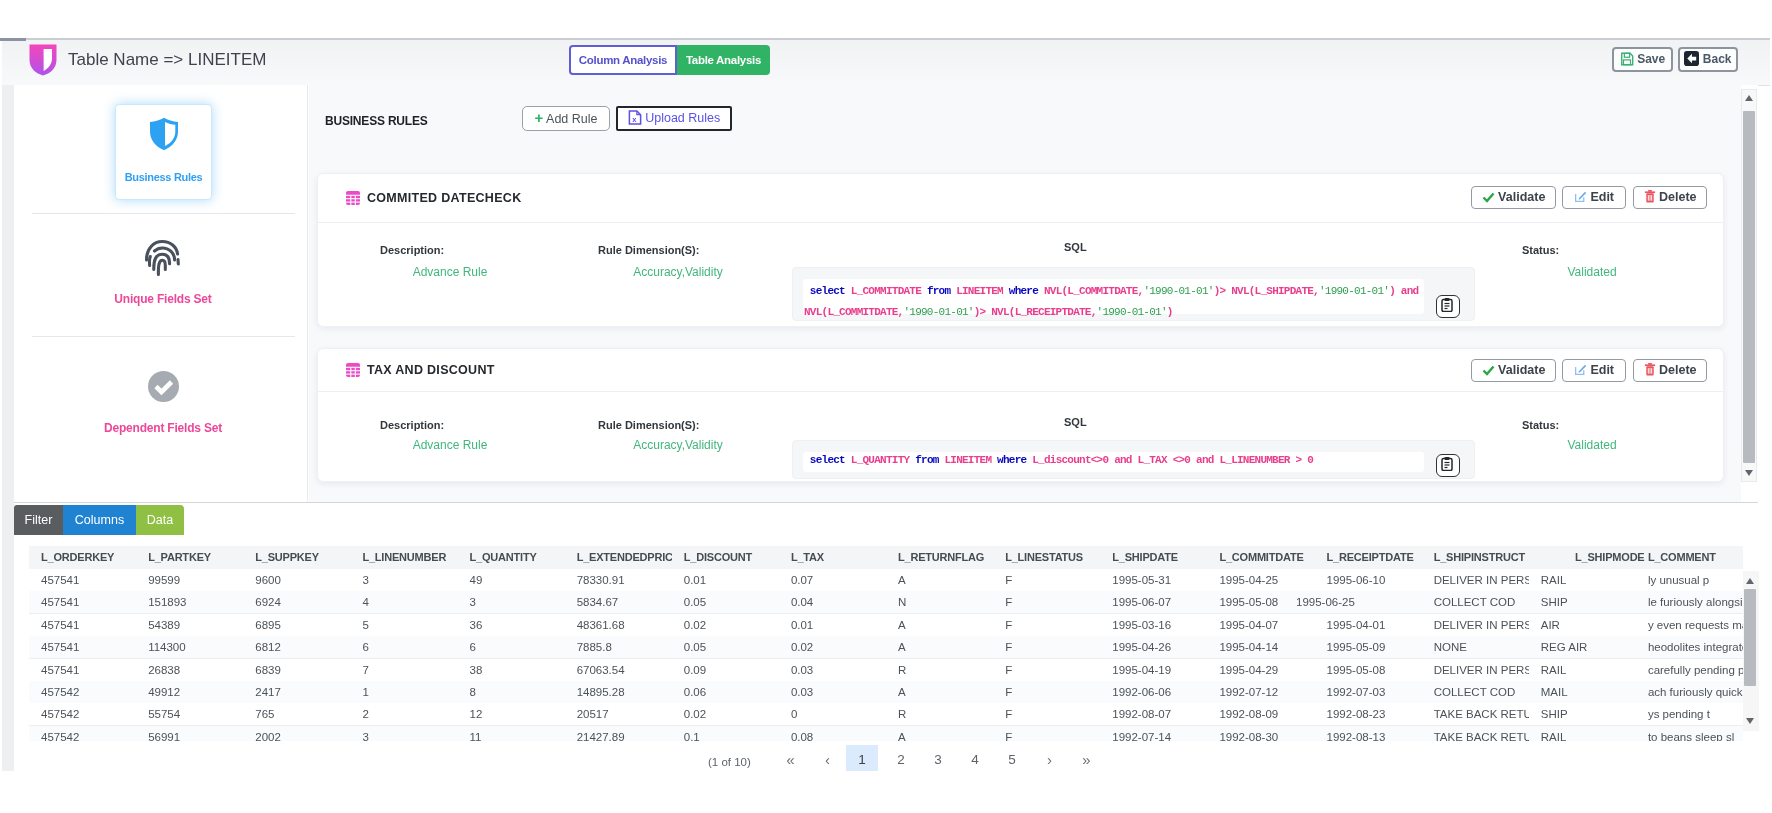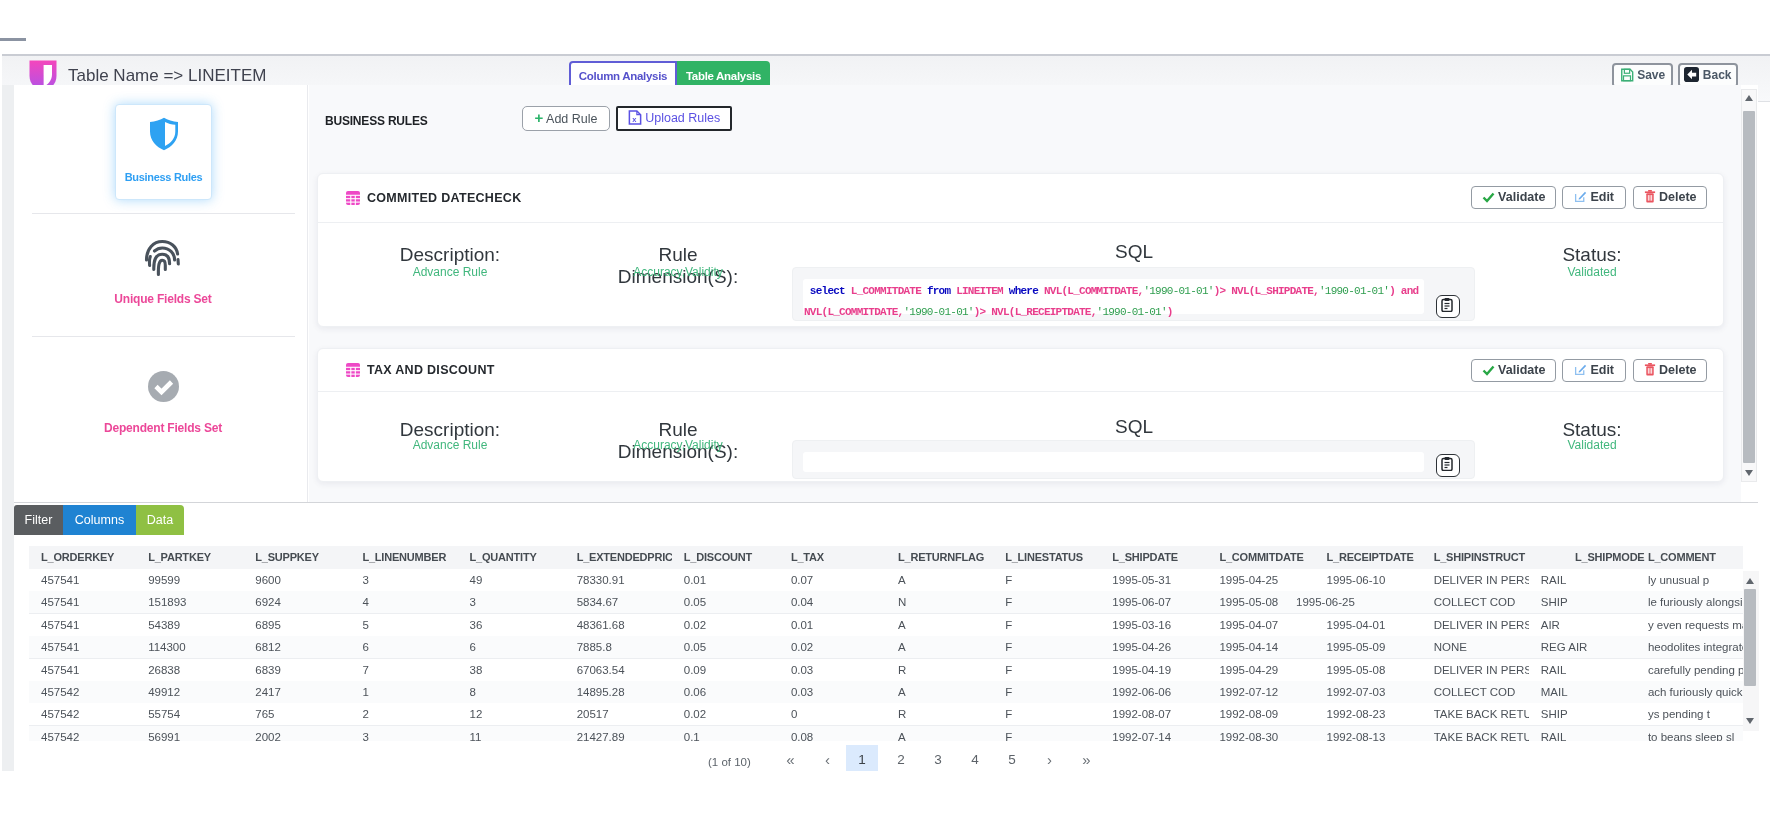--- a/index.html
+++ b/index.html
@@ -1,21 +1,21 @@
 <!DOCTYPE html>
 <html><head>
 <meta charset="utf-8">
 <style>
 * { margin:0; padding:0; box-sizing:border-box; }
 html,body { width:1772px; height:813px; background:#fff; font-family:"Liberation Sans", sans-serif; overflow:hidden; }
 .abs { position:absolute; }
 
 #header { position:absolute; left:2px; top:38px; width:1768px; height:48px;
   background:linear-gradient(#f1f2f4, #f8f9fb);
-  border-top:2px solid #c9ccd3; border-bottom:1px solid #dfe1e5;margin-top:16px; }
+  border-top:2px solid #c9ccd3; border-bottom:1px solid #dfe1e5; }
 #logo { position:absolute; left:27px; top:4px; }
 #title { position:absolute; left:66px; top:10px; font-size:17px; color:#40434f; }
 .tgroup { position:absolute; left:567px; top:5px; height:30px; }
 #tab-col { position:absolute; left:0; top:0; width:108px; height:30px; background:#fff;
   border:2px solid #605dd6; border-radius:4px 0 0 4px; color:#5551cb; font-weight:bold;
   font-size:11.5px; letter-spacing:-0.3px; text-align:center; line-height:26px; white-space:nowrap; }
 #tab-tab { position:absolute; left:108px; top:0; width:93px; height:30px; background:#31b365;
   border-radius:0 4px 4px 0; color:#fff; font-weight:bold; font-size:11.5px; letter-spacing:-0.3px; text-align:center; line-height:30px; white-space:nowrap; }
 .hbtn { position:absolute; top:7px; height:25px; background:#fcfdfd; border:2px solid #8e949d;
   border-radius:4px; font-size:12px; font-weight:bold; color:#4b5866; text-align:center; line-height:21px; white-space:nowrap; }
@@ -46,21 +46,21 @@
 #card1 .chead { height:49px; }
 #card2 .chead { height:43px; }
 .ctitle { position:absolute; left:49px; font-size:12.5px; font-weight:bold; color:#25292e; letter-spacing:.3px; }
 .cicon { position:absolute; left:28px; }
 .cbtn { position:absolute; height:23px; background:#fff; border:1px solid #949ba3; border-radius:4px;
   font-size:12.5px; font-weight:bold; color:#3c434b; text-align:center; line-height:20px; white-space:nowrap; }
 .cbtn svg { vertical-align:-2px; }
 .b-val { left:1153px; width:85px; }
 .b-edit { left:1244px; width:64px; }
 .b-del { left:1315px; width:74px; }
-.flabel { position:absolute; font-size:19px; font-weight:normal; color:#31373d; text-align:center; }
+.flabel { position:absolute; font-size:11px; font-weight:bold; color:#31373d; }
 .fval { position:absolute; font-size:12px; color:#41b77d; text-align:center; }
 .sqlbox { position:absolute; left:474px; width:683px; background:#f5f6f8; border:1px solid #eef0f2; border-radius:4px; }
 .sqlinner { position:absolute; left:10px; top:11px; bottom:6px; right:50px; background:#fff; border-radius:3px; }
 .code { font-family:"Liberation Mono", monospace; font-size:11px; letter-spacing:-0.75px; line-height:21px;
   white-space:pre; color:#e83e8c; font-weight:bold; }
 .kw { color:#0808c0; font-weight:bold; }
 .st { color:#2f9e4f; font-weight:normal; }
 .clip { position:absolute; width:24px; height:23px; background:#fff; border:1.5px solid #2d3237; border-radius:6px; }
 
 #bottom { position:absolute; left:14px; top:502px; width:1744px; height:269px; background:#fff; border-top:1px solid #d3d5d9; }
@@ -217,20 +217,21 @@
               <line x1="7.8" y1="5.5" x2="7.8" y2="11.5" stroke="#fff" stroke-width="1"></line>
             </svg> Delete</div>
       </div>
       <div class="flabel" style="left:62px;top:70px;width:140px;">Description:</div>
       <div class="fval" style="left:62px;top:89px;width:140px;">Advance Rule</div>
       <div class="flabel" style="left:280px;top:70px;width:160px;">Rule Dimension(S):</div>
       <div class="fval" style="left:280px;top:89px;width:160px;">Accuracy,Validity</div>
       <div class="flabel" style="left:746px;top:67px;width:140px;">SQL</div>
       <div class="sqlbox" style="top:91px;height:39px;">
         <div class="sqlinner"></div>
+        <div class="code" style="position:absolute;left:11px;top:9px;"><span class="kw"> select</span> L_QUANTITY <span class="kw">from</span> LINEITEM <span class="kw">where</span> L_discount&lt;&gt;0 and L_TAX &lt;&gt;0 and L_LINENUMBER &gt; 0</div>
         <div class="clip" style="right:14px;top:13px;">
           <svg width="12" height="14" viewBox="0 0 12 14" style="margin:2px 0 0 4px">
               <rect x="1" y="1.5" width="10" height="12" rx="1.5" fill="none" stroke="#24282d" stroke-width="1.5"></rect>
               <rect x="3.5" y="0" width="5" height="3" rx="1" fill="#24282d"></rect>
               <line x1="3.5" y1="5.5" x2="8.5" y2="5.5" stroke="#24282d" stroke-width="1.2"></line>
               <line x1="3.5" y1="8" x2="8.5" y2="8" stroke="#24282d" stroke-width="1.2"></line>
               <line x1="3.5" y1="10.5" x2="6.5" y2="10.5" stroke="#24282d" stroke-width="1.2"></line>
             </svg>
         </div>
       </div>

